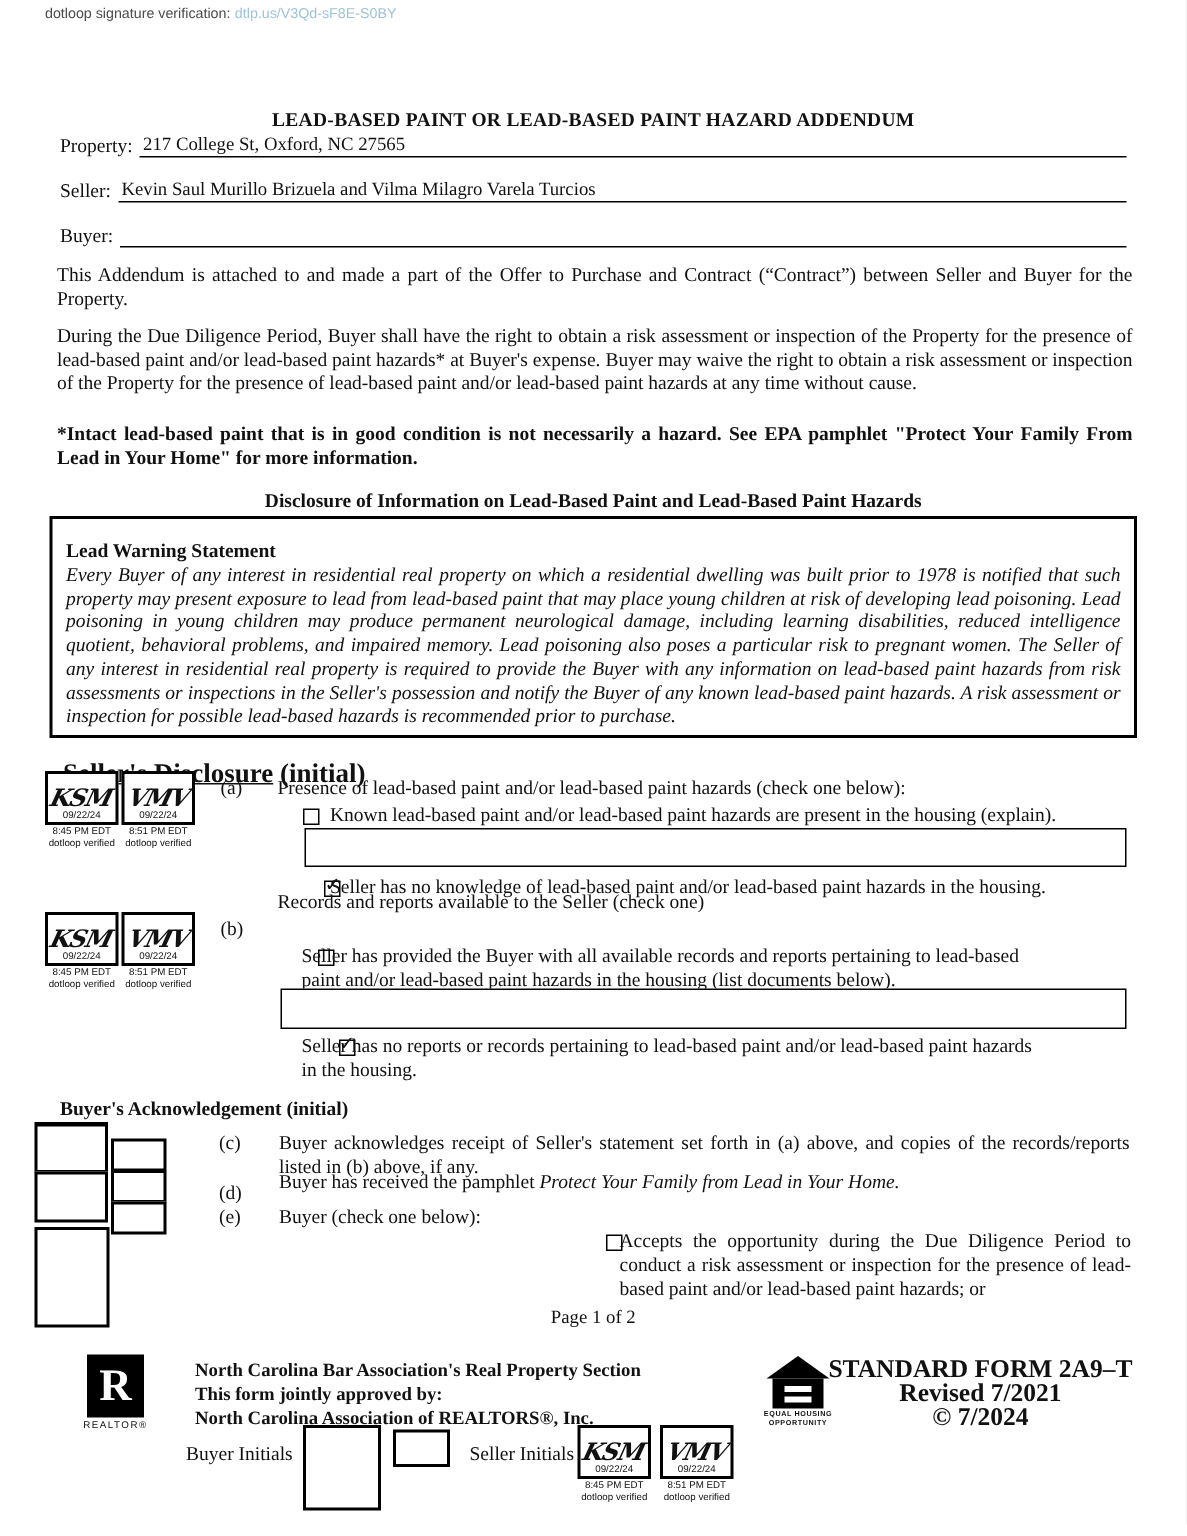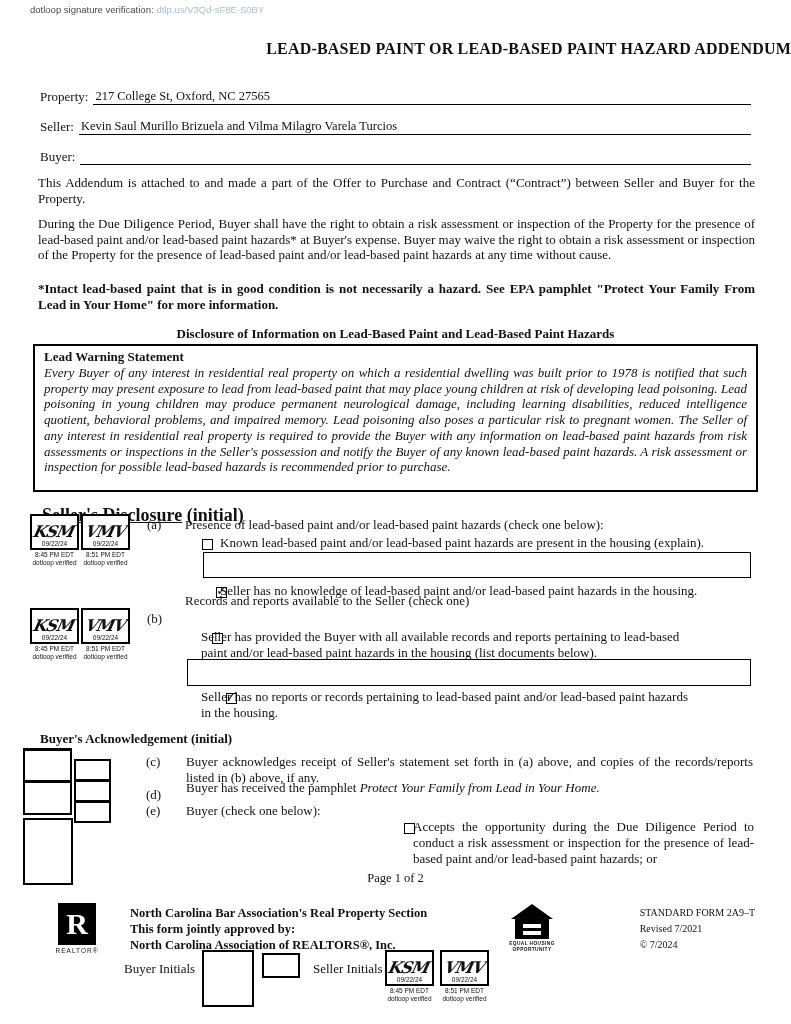--- a/index.html
+++ b/index.html
@@ -9,42 +9,42 @@
     background:#ffffff; overflow:hidden;
     font-family:"Liberation Serif", serif; color:#111; font-size:13px;
   }
   .abs { position:absolute; }
 
   
   .dl-bar { top:4px; left:30px; font-family:"Liberation Sans",sans-serif; font-size:9.5px; color:#4b4b4b; }
   .dl-link { color:#9fc3da; text-decoration:none; margin-left:3px; }
 
   
-  .doc-title { top:40px; left:0; right:0; text-align:right; font-weight:bold; font-size:16px; letter-spacing:.2px; }
+  .doc-title { top:72px; left:0; right:0; text-align:center; font-weight:bold; font-size:13px; letter-spacing:.2px; }
   .disc-heading { top:326px; left:0; right:0; text-align:center; font-weight:bold; font-size:13px; }
   .sd-heading { top:505px; left:42px; font-weight:bold; font-size:18px; }
   .sd-heading .u { text-decoration:underline; }
   .ba-heading { top:731px; left:40px; font-weight:bold; font-size:13px; }
 
   
   .field-row { left:40px; right:40px; display:flex; align-items:flex-end; height:17px; }
   .field-row .lbl { margin-right:5px; white-space:nowrap; }
   .field-row .val { flex:1; border-bottom:1.2px solid #000; font-size:12.5px; padding:0 2px 0 2px; line-height:15px; }
   .row-property { top:88px; }
   .row-seller { top:118px; }
   .row-buyer { top:148px; }
 
   
   .para { left:38px; right:36px; text-align:justify; line-height:15.6px; }
   .para1 { top:175px; }
   .para2 { top:216px; }
   .para-bold { top:281px; font-weight:bold; }
 
   
-  .warn-box { top:344px; left:33px; right:33px; height:148px; border:2px solid #000; padding:3px 9px 4px 9px; }
+  .warn-box { top:344px; left:33px; right:33px; height:148px; border:2px solid #000; padding:13px 9px 4px 9px; }
   .warn-heading { font-weight:bold; font-size:13px; }
   .warn-body { font-style:italic; text-align:justify; line-height:15.7px; font-size:13px; }
 
   
   .stamp { width:49px; text-align:center; font-family:"Liberation Sans",sans-serif; cursor:pointer; }
   .stamp-box { border:2px solid #000; height:36px; display:flex; flex-direction:column; justify-content:flex-end; align-items:center; background:#fff; }
   .stamp-script { font-family:"DejaVu Serif",serif; font-style:italic; font-weight:bold; font-size:16px; line-height:17px; transform:skewX(-14deg); letter-spacing:-1px; white-space:nowrap; }
   .stamp-date { font-size:6.5px; line-height:8px; }
   .stamp-time { font-size:6.5px; line-height:8px; margin-top:1px; white-space:nowrap; }
   .stamp-verified { font-size:6.5px; line-height:8px; white-space:nowrap; }
@@ -57,21 +57,21 @@
   .item-text { font-size:13px; line-height:16px; }
 
   .fill-box { border:1.5px solid #000; background:#fff; }
 
   
   .init-box { border:2px solid #000; background:#fff; }
 
   
   .page-num { top:871px; left:0; right:0; text-align:center; font-size:12.5px; }
   .approved { top:905px; left:130px; font-weight:bold; font-size:12.5px; line-height:16px; }
-  .form-info { top:905px; right:36px; text-align:left; font-weight:normal; font-size:10px; line-height:16px; }
+  .form-info { top:905px; right:36px; text-align:center; font-weight:bold; font-size:17px; line-height:16px; }
 
   .realtor { top:903px; left:55px; width:44px; text-align:center; }
   .realtor-box { width:38px; height:42px; background:#000; color:#fff; margin:0 auto;
     display:flex; align-items:center; justify-content:center;
     font-family:"Liberation Serif",serif; font-weight:bold; font-size:30px; }
   .realtor-caption { font-family:"Liberation Sans",sans-serif; font-size:6.5px; letter-spacing:1px; margin-top:2px; white-space:nowrap; }
 
   .eho { top:904px; left:503px; width:58px; text-align:center; }
   .eho-roof { width:0; height:0; border-left:21px solid transparent; border-right:21px solid transparent; border-bottom:15px solid #000; margin:0 auto; }
   .eho-body { width:34px; height:20px; background:#000; margin:0 auto; display:flex; flex-direction:column; justify-content:center; align-items:center; gap:3px; }

